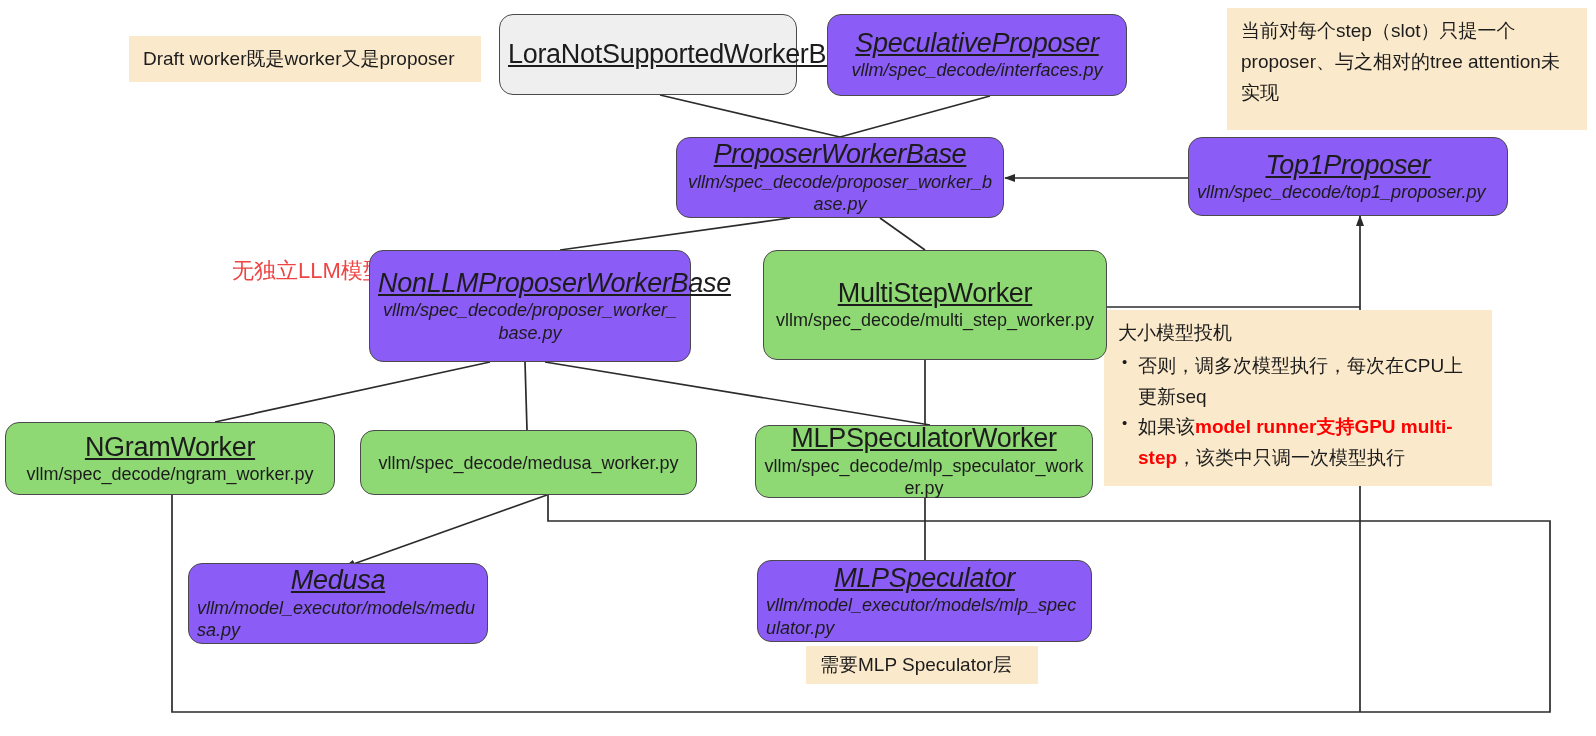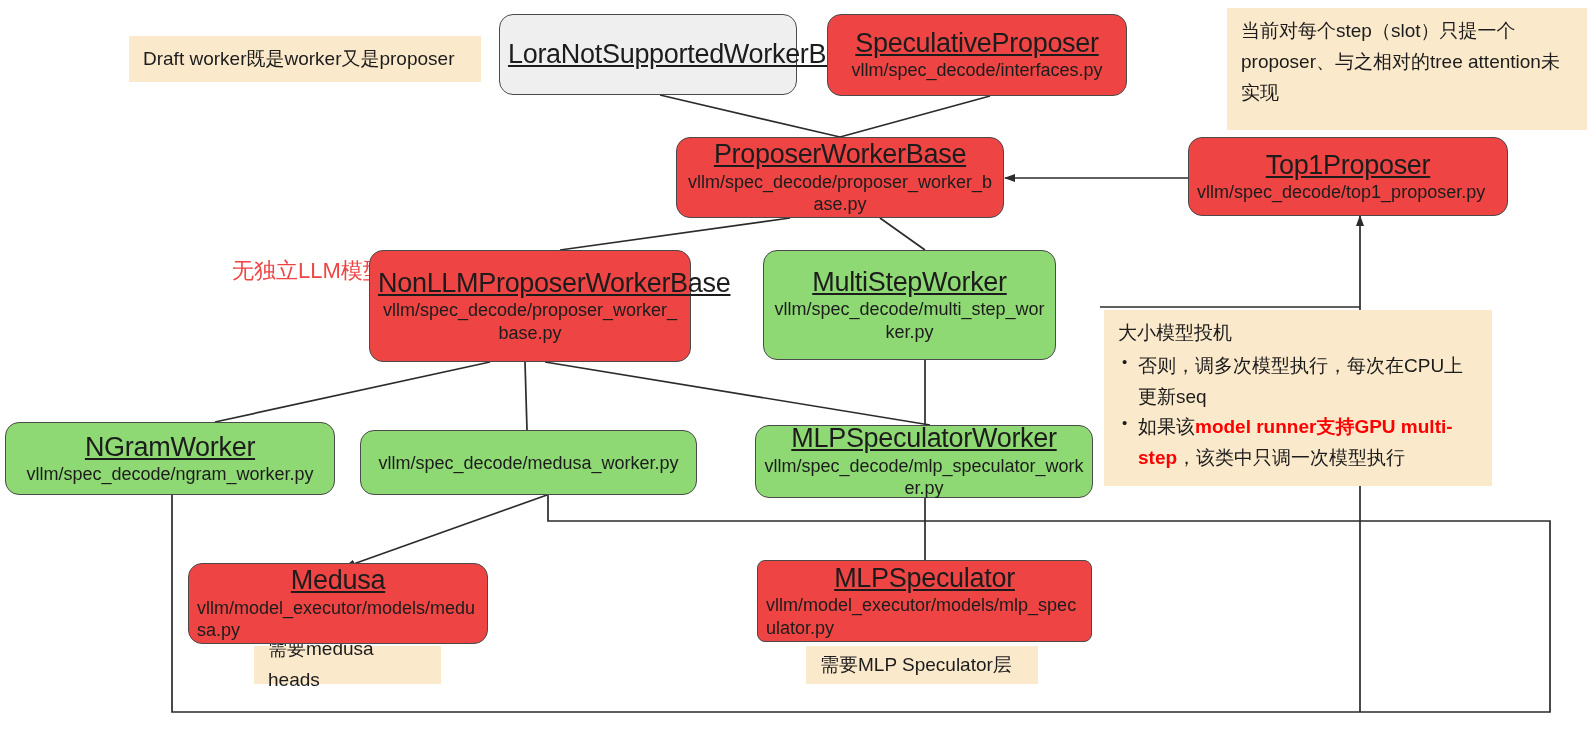--- a/index.html
+++ b/index.html
@@ -10,21 +10,21 @@
 
   .node{position:absolute;box-sizing:border-box;border:1.5px solid #4a4a4a;
         border-radius:14px;display:flex;flex-direction:column;align-items:center;
         justify-content:center;text-align:center;padding:2px 8px;overflow:visible;}
   .node .title{font-size:27px;line-height:1.12;color:#1c1c1c;
         text-decoration:underline;text-decoration-color:#1c1c1c;
         text-underline-offset:2px;letter-spacing:-0.3px;}
   .node .path{font-size:18px;line-height:1.25;color:#1c1c1c;margin-top:1px;
         word-break:break-all;}
   .node.green-dark{background:#8ed973;}
-  .node.green-light{background:#ef4444;}
+  .node.green-light{background:#8b5cf6;font-style:italic;}
   .node.grey{background:#efefef;}
   .node.align-left .path{align-self:stretch;text-align:left;}
 
   .note{position:absolute;box-sizing:border-box;background:#fbe9cb;
         color:#1c1c1c;font-size:19px;line-height:1.62;padding:8px 14px;}
   .note ul{margin:0;padding:0;list-style:none;}
   .note li{position:relative;padding-left:20px;}
   .note li:before{content:"\2022";position:absolute;left:4px;top:-1px;font-size:15px;}
   .red{color:#ff0000;font-weight:bold;}
   .label-free{position:absolute;font-size:22px;color:#ef4444;white-space:nowrap;}
@@ -85,23 +85,20 @@
     <ul>
       <li><span>否则，调多次模型执行，每次在CPU上更新seq</span></li>
       <li><span>如果该</span><span class="red">model runner支持GPU multi-step</span><span>，该类中只调一次模型执行</span></li>
     </ul>
   </div>
 
   <div class="label-free" style="left:232px;top:256px;">
     <span>无独立LLM模型</span>
   </div>
 
-  <div class="note" style="left:254px;top:646px;width:187px;height:38px;display:flex;align-items:center;">
-    <span>需要medusa heads</span>
-  </div>
 
   <div class="note" style="left:806px;top:646px;width:232px;height:38px;display:flex;align-items:center;">
     <span>需要MLP Speculator层</span>
   </div>
 
   <div class="node grey align-left" style="left:499px;top:14px;width:298px;height:81px;">
     <div class="title" style="align-self:stretch;text-align:left;">LoraNotSupportedWorkerBase</div>
   </div>
 
   <div class="node green-light" style="left:827px;top:14px;width:300px;height:82px;">
@@ -117,21 +114,21 @@
   <div class="node green-light align-left" style="left:1188px;top:137px;width:320px;height:79px;">
     <div class="title">Top1Proposer</div>
     <div class="path">vllm/spec_decode/top1_proposer.py</div>
   </div>
 
   <div class="node green-light align-left" style="left:369px;top:250px;width:322px;height:112px;">
     <div class="title" style="align-self:stretch;text-align:center;">NonLLMProposerWorkerBase</div>
     <div class="path" style="text-align:center;">vllm/spec_decode/proposer_worker_base.py</div>
   </div>
 
-  <div class="node green-dark" style="left:763px;top:250px;width:293px;height:110px;">
+  <div class="node green-dark" style="left:763px;top:250px;width:344px;height:110px;">
     <div class="title">MultiStepWorker</div>
     <div class="path">vllm/spec_decode/multi_step_worker.py</div>
   </div>
 
   <div class="node green-dark" style="left:5px;top:422px;width:330px;height:73px;">
     <div class="title">NGramWorker</div>
     <div class="path">vllm/spec_decode/ngram_worker.py</div>
   </div>
 
   <div class="node green-dark" style="left:360px;top:430px;width:337px;height:65px;">
@@ -141,18 +138,18 @@
   <div class="node green-dark" style="left:755px;top:425px;width:338px;height:73px;">
     <div class="title">MLPSpeculatorWorker</div>
     <div class="path">vllm/spec_decode/mlp_speculator_worker.py</div>
   </div>
 
   <div class="node green-light align-left" style="left:188px;top:563px;width:300px;height:81px;">
     <div class="title">Medusa</div>
     <div class="path">vllm/model_executor/models/medusa.py</div>
   </div>
 
-  <div class="node green-light align-left" style="left:757px;top:560px;width:335px;height:82px;border-radius:8px;">
+  <div class="node green-light align-left" style="left:757px;top:560px;width:335px;height:82px;">
     <div class="title">MLPSpeculator</div>
     <div class="path">vllm/model_executor/models/mlp_speculator.py</div>
   </div>
 
 </div>
 
 </body></html>

